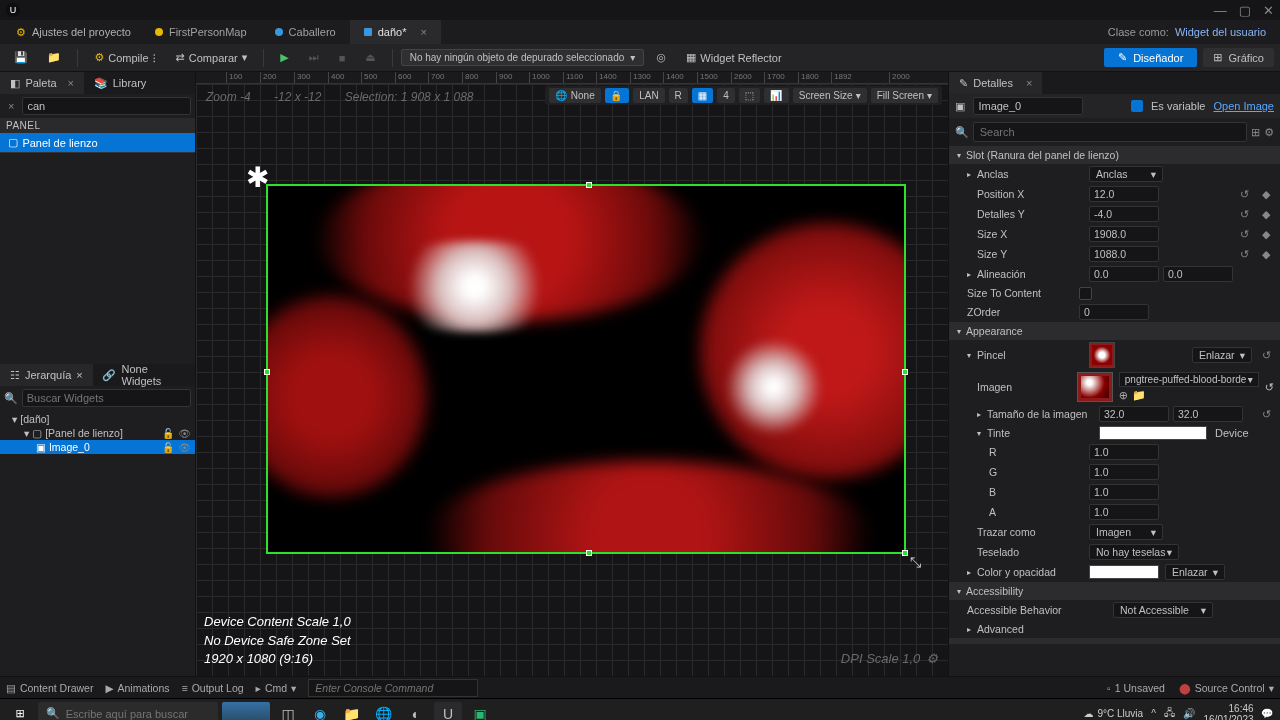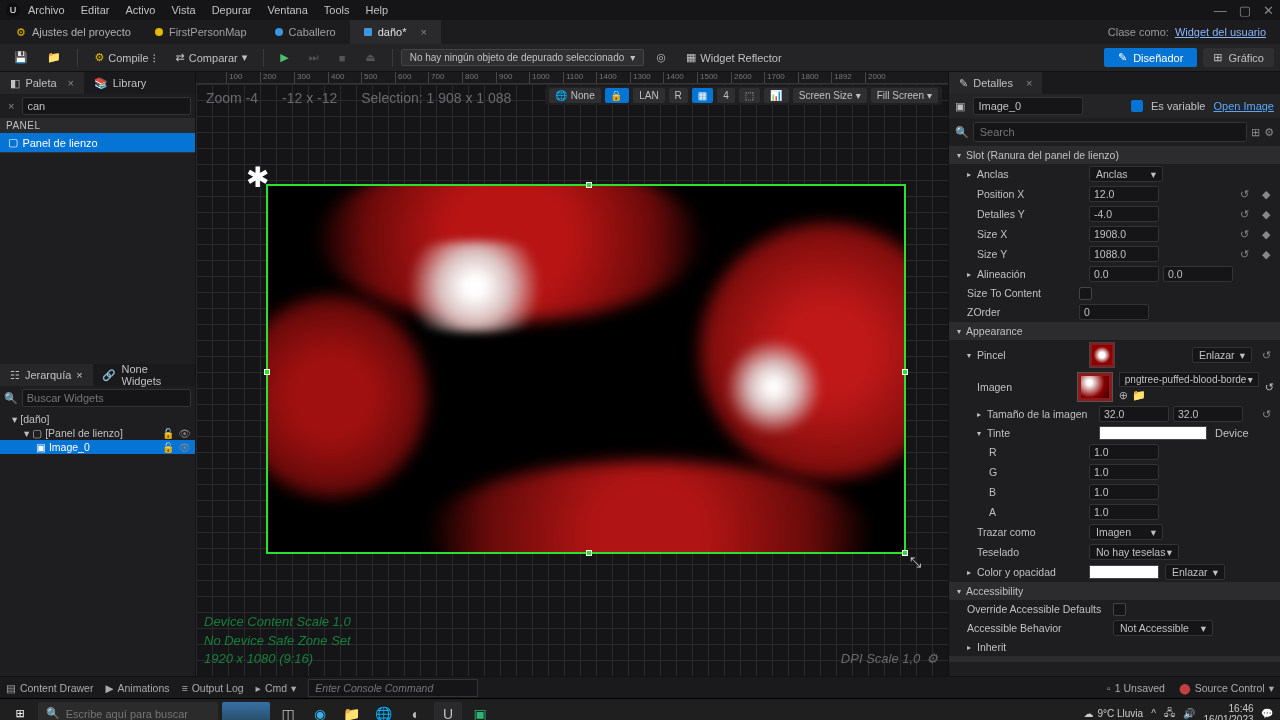--- a/index.html
+++ b/index.html
@@ -53,34 +53,34 @@
 .hier-tree .indent2 { padding-left: 24px; }
 .hier-tree .indent3 { padding-left: 36px; }
 
 
 .viewport { flex: 1; position: relative; background: #151517; display: flex; flex-direction: column; }
 .ruler-h { height: 12px; background: #1a1a1c; border-bottom: 1px solid #333; position: relative; overflow: hidden; }
 .ruler-h .tick { position: absolute; top: 0; font-size: 8px; color: #777; border-left: 1px solid #444; height: 12px; padding-left: 2px; }
 .vp-toolbar { position: absolute; top: 14px; right: 6px; display: flex; align-items: center; gap: 4px; z-index: 5; background: #202022; padding: 2px 4px; border-radius: 3px; }
 .vp-toolbar .vp-btn { background: #2f2f31; padding: 2px 6px; border-radius: 2px; font-size: 10px; display: flex; align-items: center; gap: 3px; }
 .vp-toolbar .vp-btn.blue { background: #0574d4; color: #fff; }
-.vp-info-top { position: absolute; top: 18px; left: 10px; color: #6a6a6e; font-size: 14px; z-index: 4; }
+.vp-info-top { position: absolute; top: 18px; left: 10px; color: #6a6a6e; font-size: 12px; font-style: italic; z-index: 4; }
 .vp-info-top span { margin-right: 20px; }
 .canvas-area { flex: 1; position: relative; overflow: hidden; background-image: linear-gradient(#2a2a2c 1px, transparent 1px), linear-gradient(90deg, #2a2a2c 1px, transparent 1px); background-size: 16px 16px; background-position: 0 0; }
 .image-frame { position: absolute; left: 70px; top: 100px; width: 640px; height: 370px; border: 2px solid #2de02d; }
 .image-frame .anchor-star { position: absolute; left: -22px; top: -22px; width: 28px; height: 28px; color: #fff; font-size: 28px; line-height: 28px; }
 .image-frame .handle { position: absolute; width: 6px; height: 6px; background: #2de02d; border: 1px solid #fff; }
 .image-frame .h-t { top: -4px; left: 50%; }
 .image-frame .h-b { bottom: -4px; left: 50%; }
 .image-frame .h-l { left: -4px; top: 50%; }
 .image-frame .h-r { right: -4px; top: 50%; }
 .image-frame .h-br { right: -4px; bottom: -4px; }
 .blood-img { width: 100%; height: 100%; background: #000; position: relative; overflow: hidden; }
 .blood-img .splat { position: absolute; border-radius: 50%; filter: blur(8px); }
-.vp-info-bottom { position: absolute; left: 8px; bottom: 8px; color: #15803d; font-size: 13px; font-style: italic; line-height: 1.4; }
+.vp-info-bottom { position: absolute; left: 8px; bottom: 8px; color: #ffffff; font-size: 13px; font-style: italic; line-height: 1.4; }
 .vp-dpi { position: absolute; right: 10px; bottom: 10px; color: #6a6a6e; font-size: 13px; font-style: italic; display: flex; align-items: center; gap: 6px; }
 
 
 .right-panel { width: 332px; background: #1e1e20; border-left: 1px solid #111; display: flex; flex-direction: column; overflow: hidden; }
 .det-tabs { height: 22px; display: flex; align-items: center; background: #1a1a1c; }
 .det-tab { padding: 0 10px; display: flex; align-items: center; gap: 5px; height: 100%; }
 .det-tab.active { background: #272729; }
 .name-row { height: 24px; display: flex; align-items: center; padding: 0 6px; gap: 8px; background: #242426; }
 .name-row input { background: #151517; border: 1px solid #333; color: #c0c0c0; padding: 2px 4px; font-size: 11px; border-radius: 2px; width: 110px; }
 .name-row .check { width: 12px; height: 12px; background: #0574d4; border-radius: 2px; }
@@ -131,30 +131,20 @@
 .taskbar .tray .weather { display: flex; align-items: center; gap: 4px; }
 .taskbar .tray .time { text-align: right; line-height: 1.1; }
 
 .disabled-text { color: #666; }
 </style>
 </head>
 <body>
 
 <div class="titlebar">
   <div class="ue-logo">U</div>
-  <div class="menu">
-    <span>Archivo</span>
-    <span>Editar</span>
-    <span>Activo</span>
-    <span>Vista</span>
-    <span>Depurar</span>
-    <span>Ventana</span>
-    <span>Tools</span>
-    <span>Help</span>
-  </div>
   <div class="win-controls">
     <span>—</span>
     <span>▢</span>
     <span>✕</span>
   </div>
 </div>
 
 <div class="tabbar">
   <div class="left-label">
     <span style="color:#e6b800">⚙</span>
@@ -168,21 +158,21 @@
     <span class="blue-dot"></span>
     <span>Caballero</span>
   </div>
   <div class="tab active">
     <span style="width:8px;height:8px;background:#3a96dd;border-radius:1px"></span>
     <span>daño*</span>
     <span class="close">×</span>
   </div>
   <div class="right-group">
     <span>Clase como:</span>
-    <span style="text-decoration:underline;color:#8ab4f8">Widget del usuario</span>
+    <span style="color:#8ab4f8">Widget del usuario</span>
   </div>
 </div>
 
 <div class="toolbar">
   <div class="btn">
       <span>💾</span>
     </div>
   <div class="btn">
       <span>📁</span>
     </div>
@@ -308,21 +298,21 @@
         <div class="tick" style="left:333px">1000</div>
         <div class="tick" style="left:367px">1100</div>
         <div class="tick" style="left:400px">1400</div>
         <div class="tick" style="left:434px">1300</div>
         <div class="tick" style="left:467px">1400</div>
         <div class="tick" style="left:501px">1500</div>
         <div class="tick" style="left:535px">2600</div>
         <div class="tick" style="left:568px">1700</div>
         <div class="tick" style="left:602px">1800</div>
         <div class="tick" style="left:635px">1892</div>
-        <div class="tick" style="left:669px">2000</div>
+        <div class="tick" style="left:693px">2000</div>
     </div>
     <div class="vp-info-top">
       <span>Zoom -4</span>
       <span>-12 x -12</span>
       <span>Selection: 1 908 x 1 088</span>
     </div>
     <div class="vp-toolbar">
       <div class="vp-btn">
           <span>🌐</span>
           <span>None</span>
@@ -541,38 +531,32 @@
               <span>Enlazar</span>
               <span>▾</span>
             </div>
           </div>
         </div>
 
       <div class="cat-header">
           <span class="arrow">▾</span>
           <span>Accessibility</span>
         </div>
-      <div class="prop-row">
-          <div class="label" style="width:140px">Override Accessible Defaults</div>
-          <div class="val">
-            <div class="checkbox-v"></div>
-          </div>
-        </div>
       <div class="prop-row disabled-text">
           <div class="label" style="width:140px">Accessible Behavior</div>
           <div class="val">
             <div class="dropdown-v" style="width:100px">
               <span>Not Accessible</span>
               <span>▾</span>
             </div>
           </div>
         </div>
       <div class="prop-row">
           <span class="arrow" style="font-size:8px">▸</span>
-          <div class="label">Inherit</div>
+          <div class="label">Advanced</div>
         </div>
 
       <div class="cat-header"></div>
 
     </div>
   </div>
 </div>
 
 <div class="bottom-bar">
   <div class="item">

